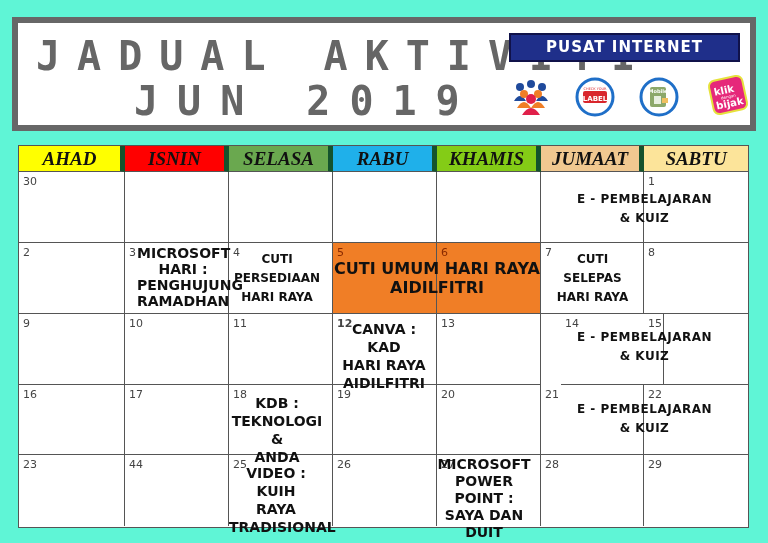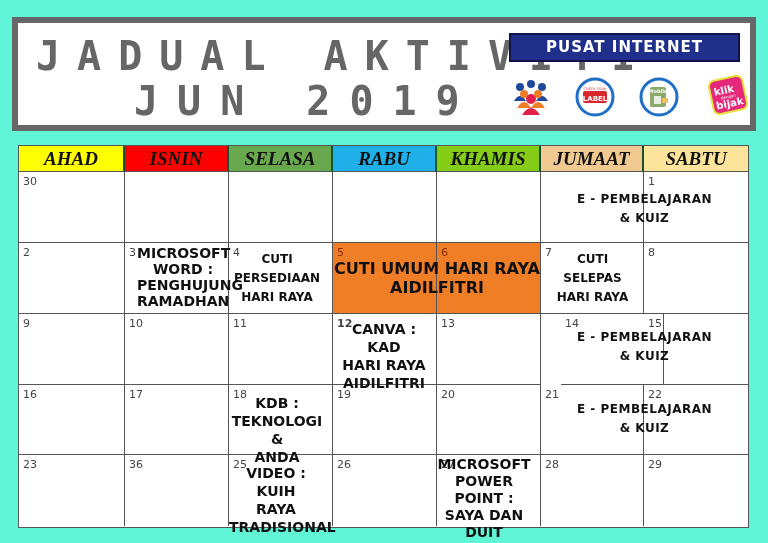--- a/index.html
+++ b/index.html
@@ -30,21 +30,21 @@
   .logo-mobile { left:621px; }
   .logo-klik { left:688px; top:50px; width:44px; height:44px; }
   .cal {
     position:absolute; left:18px; top:145px; width:729px; height:381px;
     background:#ffffff; border:1px solid #555;
   }
   .hcell {
     position:absolute; top:0; height:26px;
     font-family:"Liberation Serif", serif; font-style:italic; font-weight:bold;
     font-size:19px; color:#111; text-align:center; line-height:26px;
-    border-right:2px solid #14532d; border-bottom:1px solid #555; box-sizing:border-box;
+    border-right:5px solid #14532d; border-bottom:1px solid #555; box-sizing:border-box;
   }
   .cell {
     position:absolute; box-sizing:border-box;
     border-right:1px solid #555; border-bottom:1px solid #555;
   }
   .daynum {
     position:absolute; left:4px; top:3px; font-family:"DejaVu Sans", sans-serif;
     font-size:11px; color:#444;
   }
   .evt {
@@ -187,21 +187,21 @@
       <span class="daynum">21</span>
     </div>
   <div class="cell" style="left:625px;top:239px;width:104px;height:70px;border-right:none;">
       <span class="daynum">22</span>
     </div>
 
   <div class="cell" style="left:0;top:309px;width:106px;height:71px;border-bottom:none;">
       <span class="daynum">23</span>
     </div>
   <div class="cell" style="left:106px;top:309px;width:104px;height:71px;border-bottom:none;">
-      <span class="daynum">36</span>
+      <span class="daynum">44</span>
     </div>
   <div class="cell" style="left:210px;top:309px;width:104px;height:71px;border-bottom:none;">
       <span class="daynum">25</span>
     </div>
   <div class="cell" style="left:314px;top:309px;width:104px;height:71px;border-bottom:none;">
       <span class="daynum">26</span>
     </div>
   <div class="cell" style="left:418px;top:309px;width:104px;height:71px;border-bottom:none;">
       <span class="daynum">27</span>
     </div>
@@ -212,21 +212,21 @@
       <span class="daynum">29</span>
     </div>
 
   <div class="evt" style="left:522px;top:44px;width:207px;font-size:12px;letter-spacing:0.5px;">
     <div>E - PEMBELAJARAN</div>
     <div>&amp; KUIZ</div>
   </div>
 
   <div class="evt" style="left:118px;top:99px;width:92px;line-height:16px;">
     <div>MICROSOFT</div>
-    <div>WORD :</div>
+    <div>HARI :</div>
     <div>PENGHUJUNG</div>
     <div>RAMADHAN</div>
   </div>
 
   <div class="evt" style="left:210px;top:104px;width:96px;font-size:12px;">
     <div>CUTI</div>
     <div>PERSEDIAAN</div>
     <div>HARI RAYA</div>
   </div>
 

